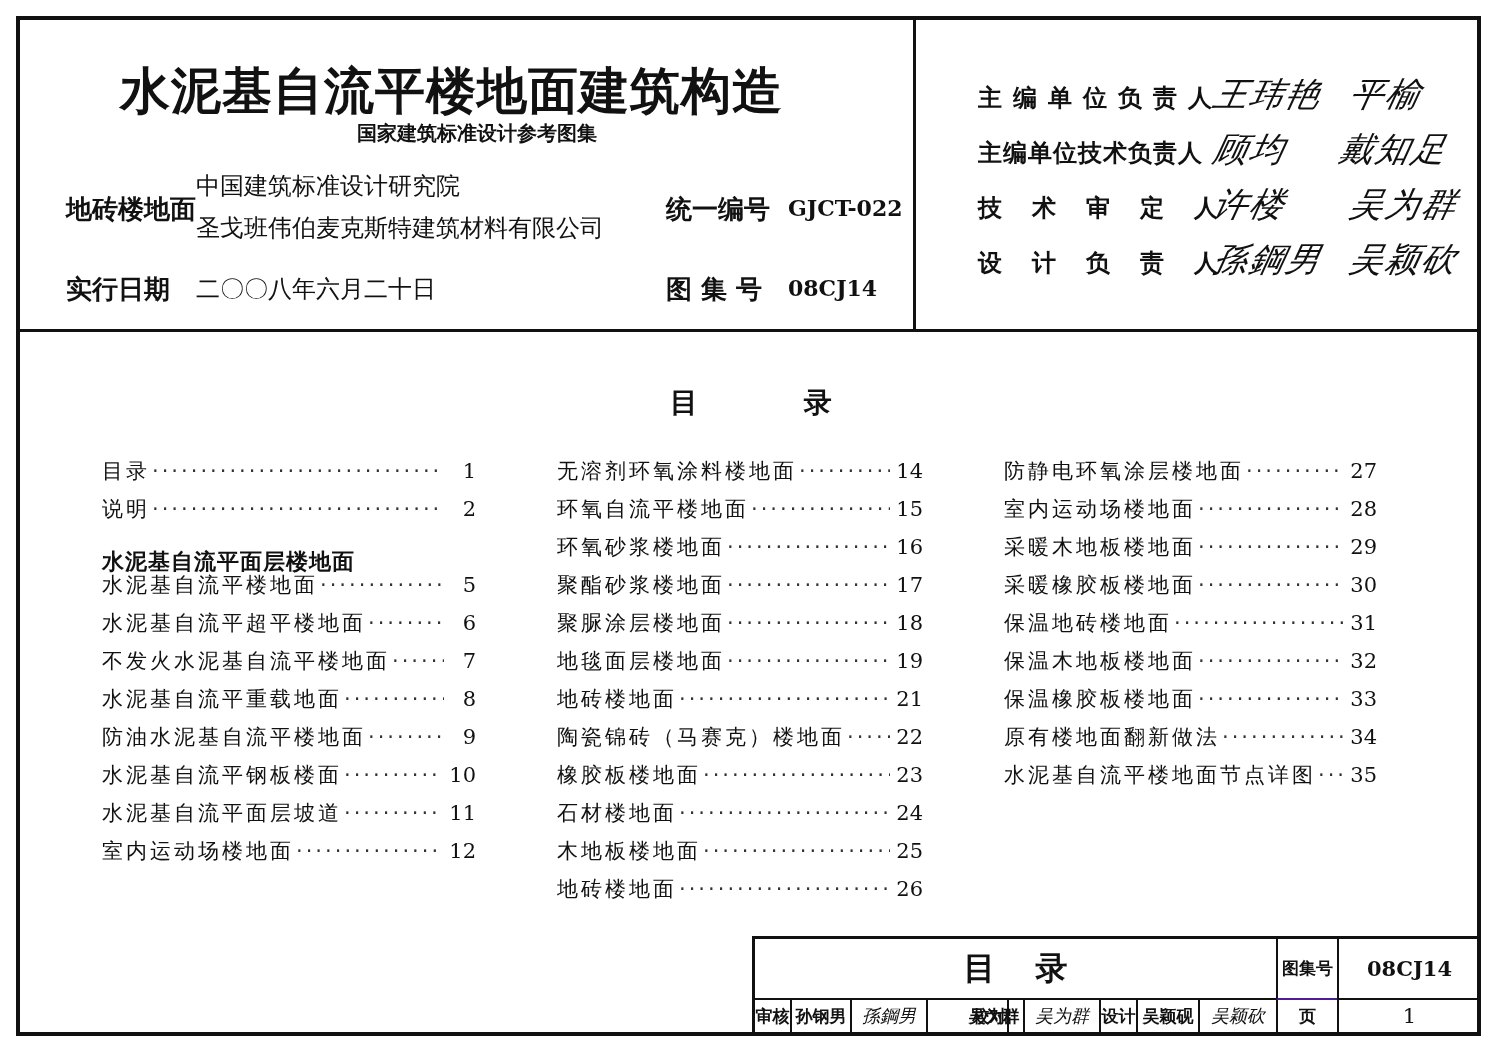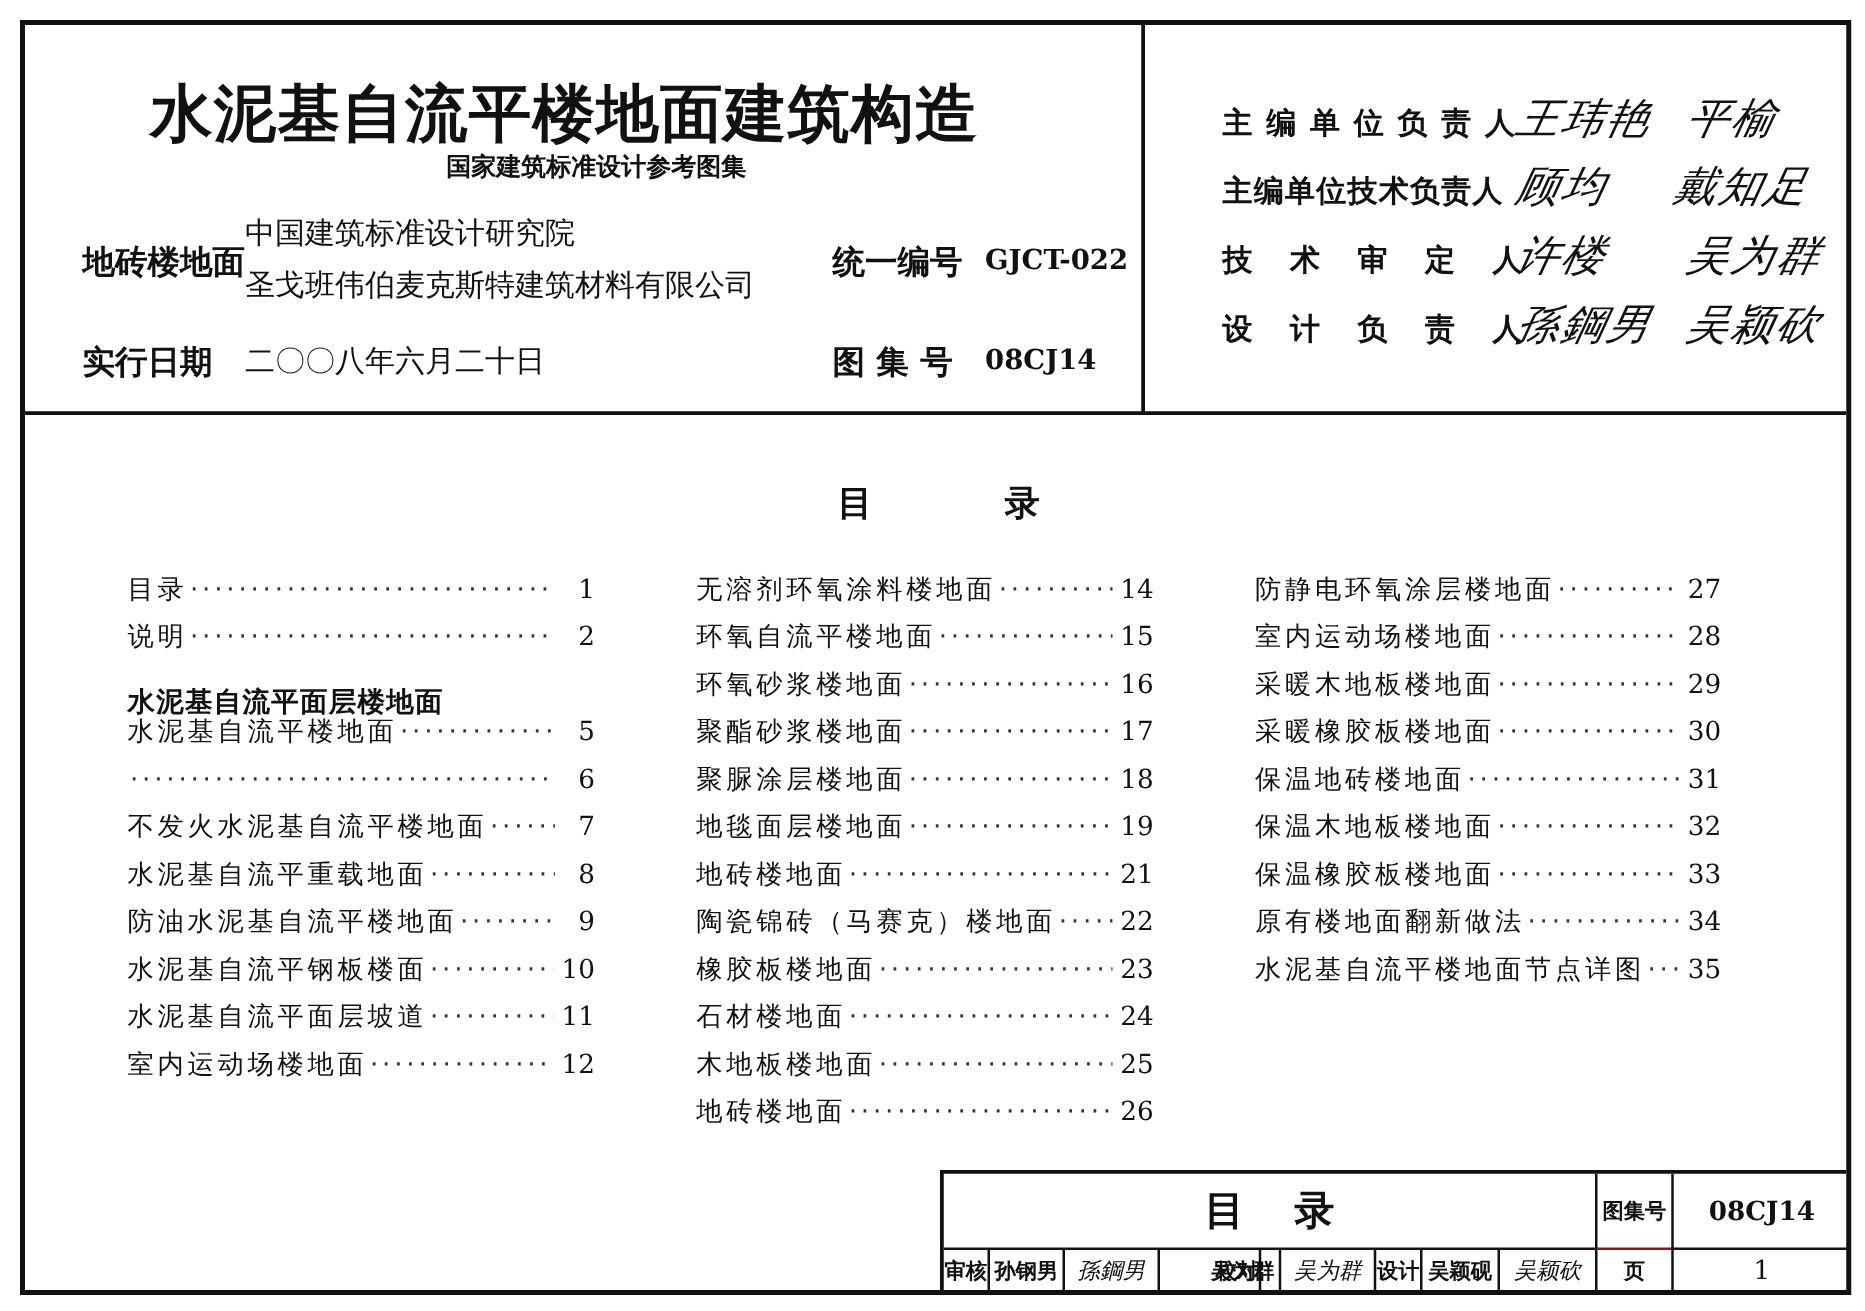--- a/index.html
+++ b/index.html
@@ -98,20 +98,21 @@
     </div>
     <div class="toc-item heading">
       <span class="name">水泥基自流平面层楼地面</span>
     </div>
     <div class="toc-item">
       <span class="name">水泥基自流平楼地面</span>
       <span class="dots">····························································</span>
       <span class="page">5</span>
     </div>
     <div class="toc-item">
+      <span class="name">水泥基自流平超平楼地面</span>
       <span class="dots">····························································</span>
       <span class="page">6</span>
     </div>
     <div class="toc-item">
       <span class="name">不发火水泥基自流平楼地面</span>
       <span class="dots">····························································</span>
       <span class="page">7</span>
     </div>
     <div class="toc-item">
       <span class="name">水泥基自流平重载地面</span>
@@ -244,21 +245,21 @@
     </div>
     <div class="toc-item">
       <span class="name">水泥基自流平楼地面节点详图</span>
       <span class="dots">····························································</span>
       <span class="page">35</span>
     </div>
   </div>
 
 <div class="tb">
   <div class="tb-main">目录</div>
-  <div class="tb-cell" style="left:521px; top:0; width:61px; height:61px; font-size:17px; border-bottom:2px solid #7f1d1d;">图集号</div>
+  <div class="tb-cell" style="left:521px; top:0; width:61px; height:61px; font-size:17px; border-bottom:2px solid #4c1d95;">图集号</div>
   <div class="tb-cell" style="left:582px; top:0; width:143px; height:61px; font-size:21px; border-bottom:2px solid #111; font-family:'DejaVu Serif',serif;">08CJ14</div>
   <div class="tb-cell" style="left:521px; top:61px; width:61px; height:32px; font-size:17px;">页</div>
   <div class="tb-cell" style="left:582px; top:61px; width:143px; height:32px; font-size:21px; font-family:'DejaVu Serif',serif; font-weight:normal;">1</div>
 
   <div class="tb-row2">
     <div class="c" style="left:0; width:37px;">审核</div>
     <div class="c" style="left:37px; width:60px;">孙钢男</div>
     <div class="c sigc" style="left:97px; width:76px;">孫鋼男</div>
     <div class="c" style="left:173px; width:37px;margin-left:44px;">校对</div>
     <div class="c" style="left:210px; width:60px;">吴为群</div>

